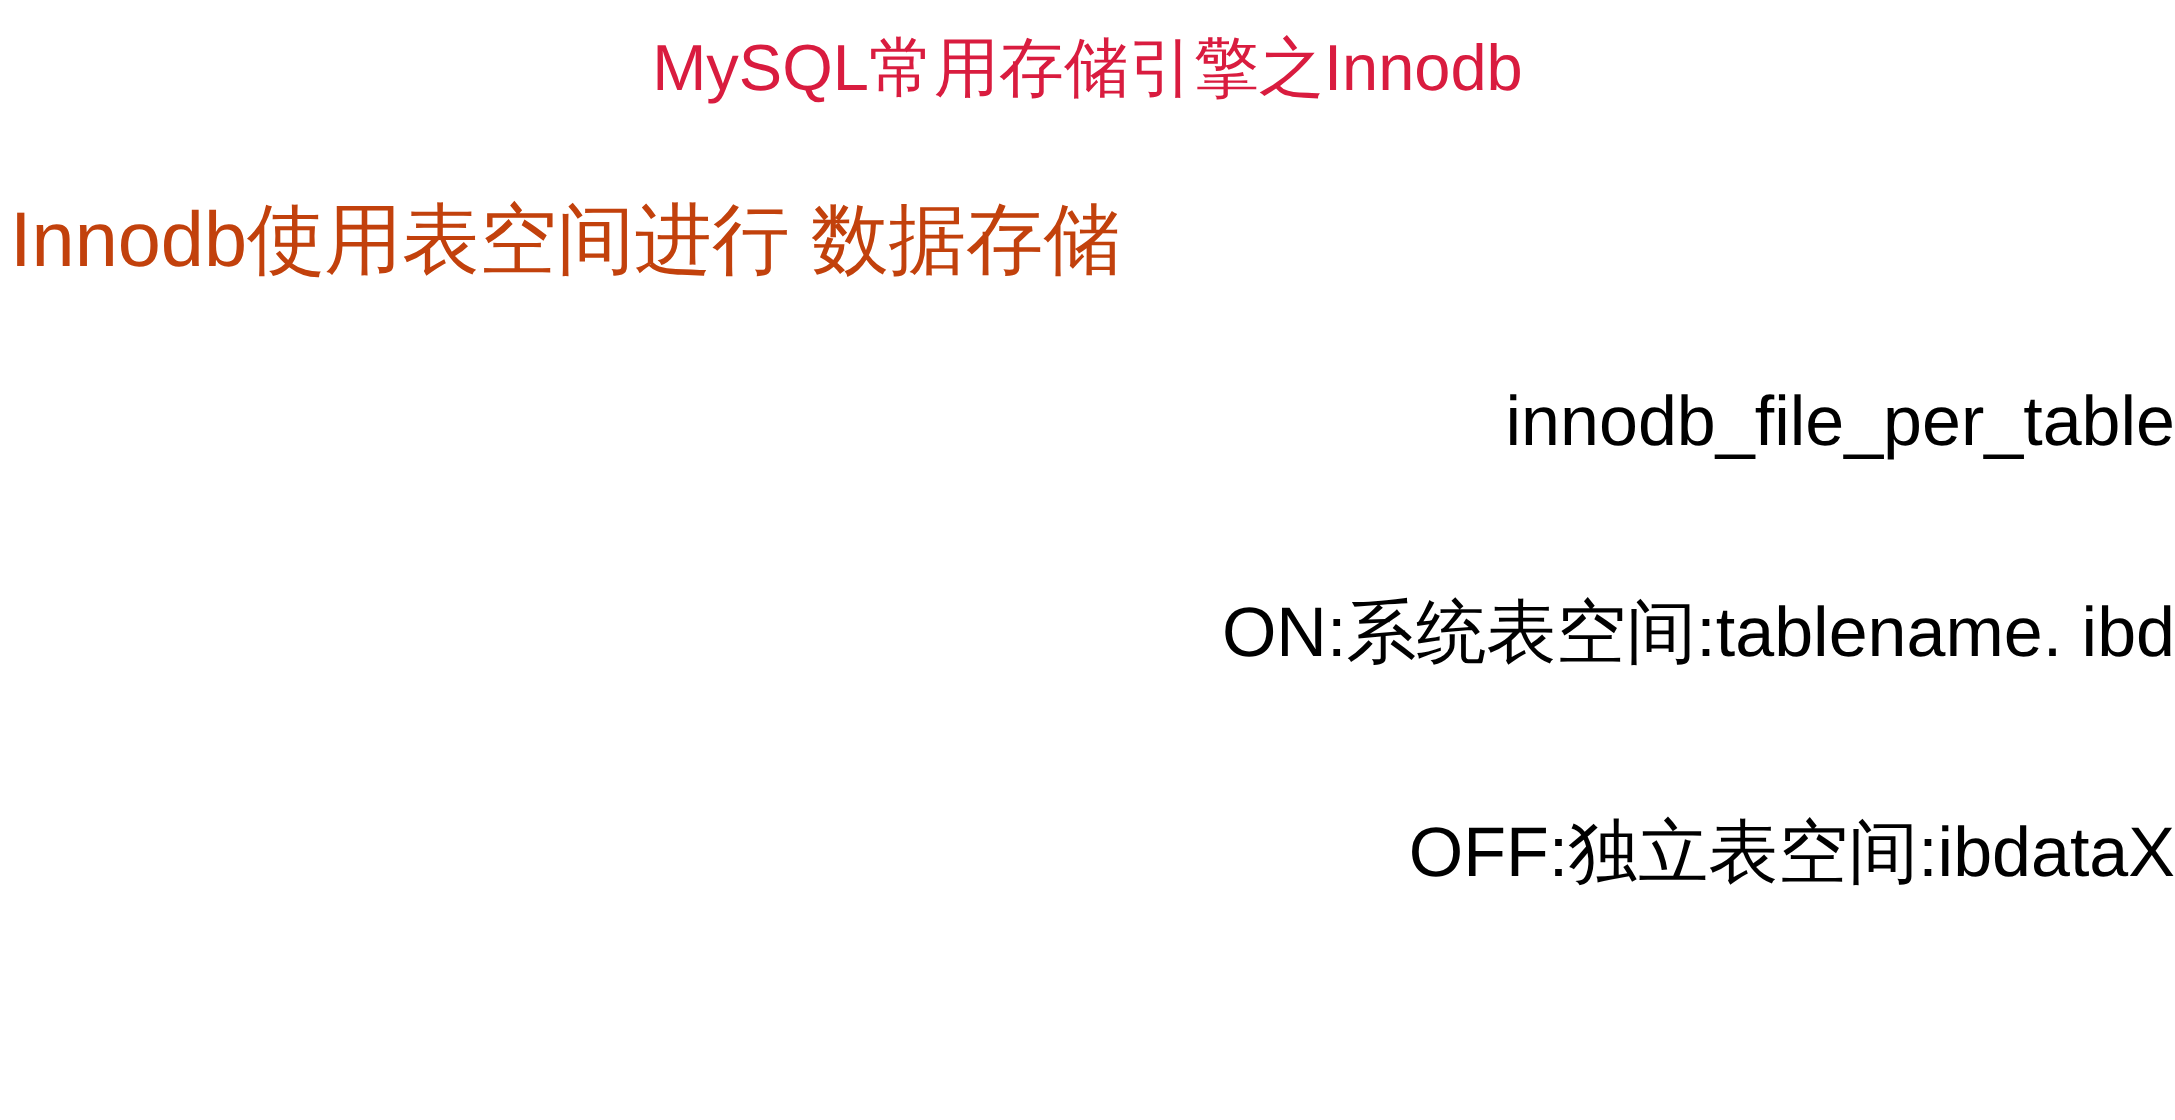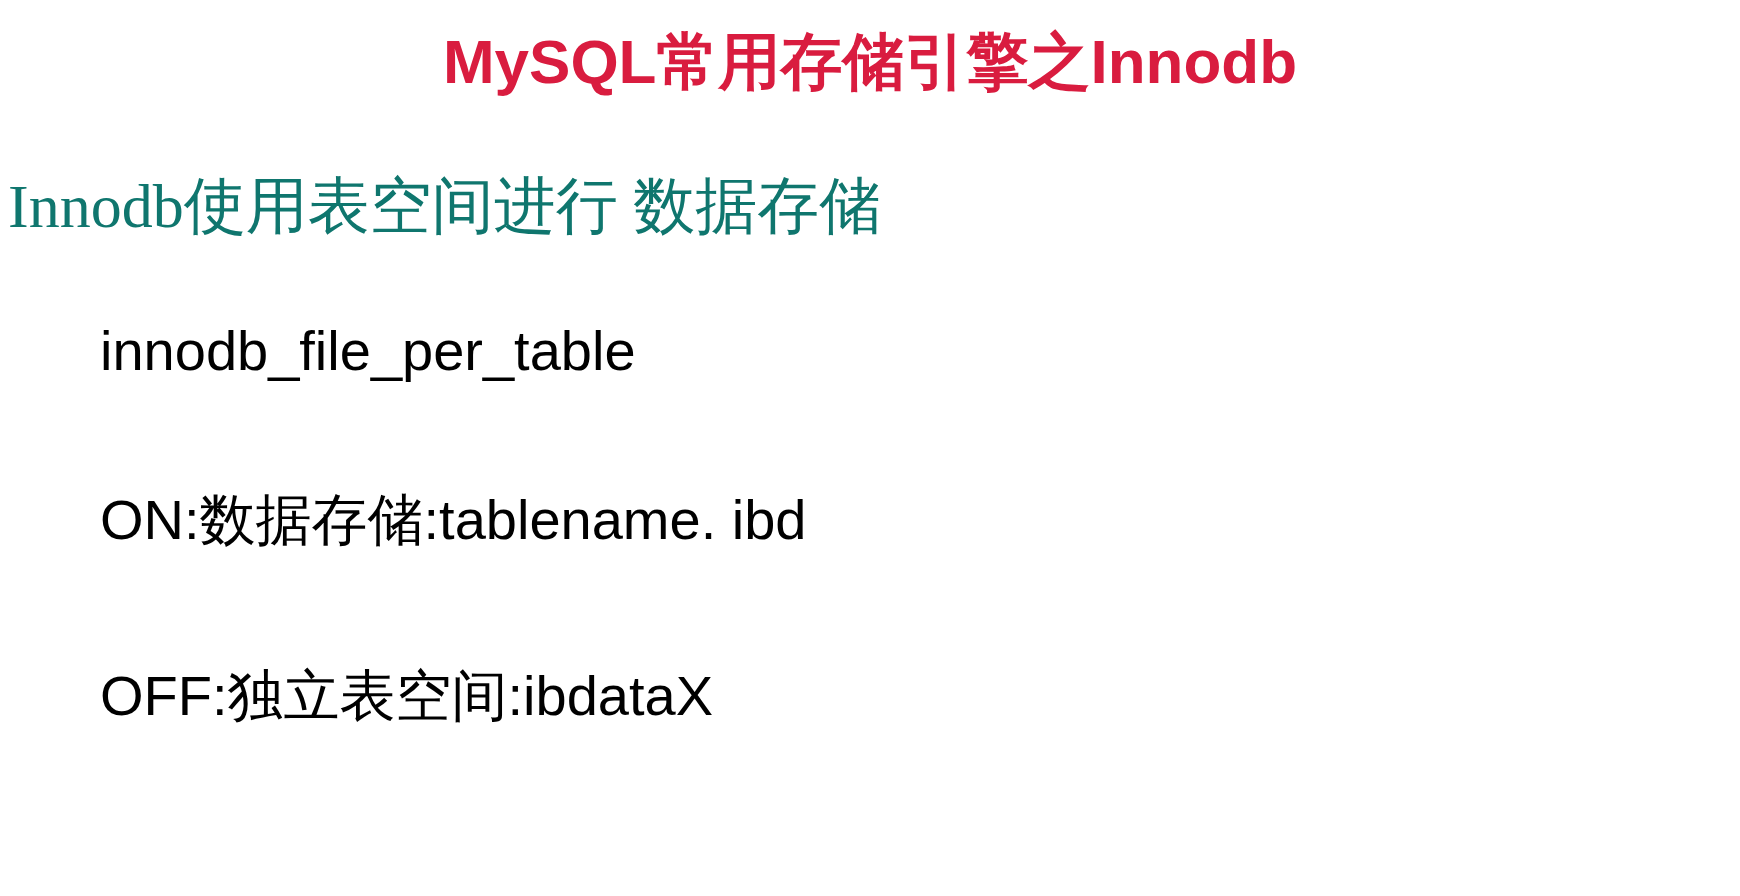--- a/index.html
+++ b/index.html
@@ -9,45 +9,45 @@
     }
     body {
       width: 1740px;
       height: 896px;
       background: #ffffff;
       font-family: "Microsoft YaHei", "微软雅黑", Arial, sans-serif;
       padding-top: 20px;
     }
     .title {
       color: #d91c3f;
-      font-size: 62px;
-      font-weight: bold;
+      font-size: 52px;
+      font-weight: normal;
       text-align: center;
       margin-bottom: 60px;
       letter-spacing: 0px;
     }
     .subtitle {
-      color: #0f766e;
+      color: #c2410c;
       font-size: 62px;
       font-weight: normal;
       margin-left: 8px;
       margin-bottom: 70px;
-      font-family: Liberation Serif, serif;
     }
     .indent-line {
       color: #000000;
       font-size: 56px;
       font-weight: normal;
       margin-left: 100px;
       margin-bottom: 100px;
+      text-align: right;
     }
     .indent-line:last-child {
       margin-bottom: 0;
     }
   </style>
 </head>
 <body>
 
 <div class="title">MySQL常用存储引擎之Innodb</div>
 <div class="subtitle">Innodb使用表空间进行 数据存储</div>
 <div class="indent-line">innodb_file_per_table</div>
-<div class="indent-line">ON:数据存储:tablename. ibd</div>
+<div class="indent-line">ON:系统表空间:tablename. ibd</div>
 <div class="indent-line">OFF:独立表空间:ibdataX</div>
 
 </body></html>

